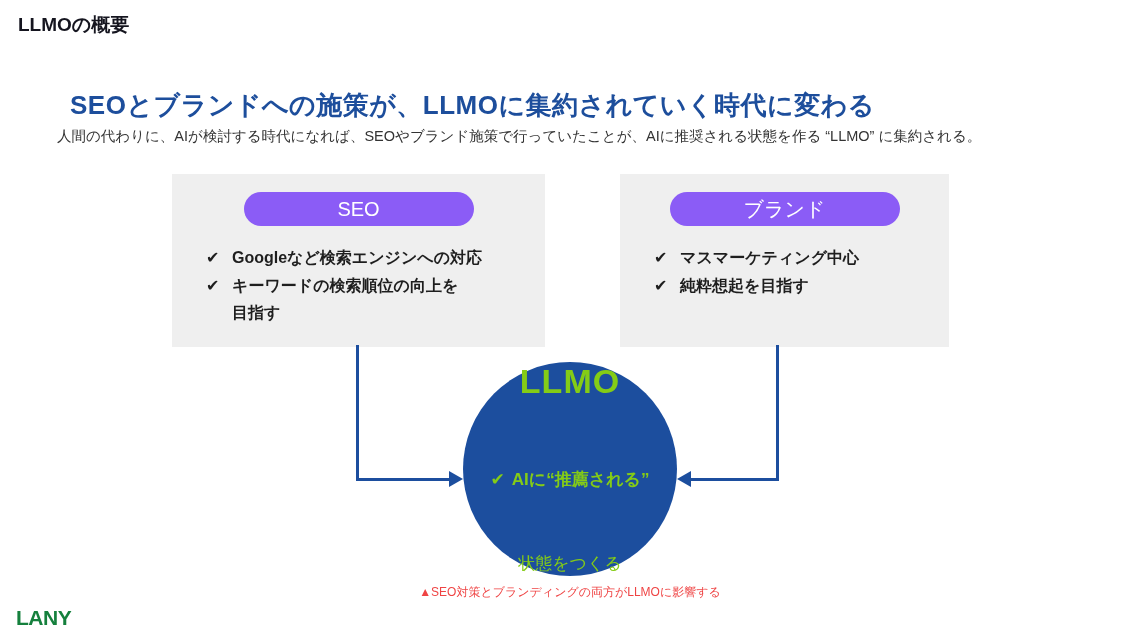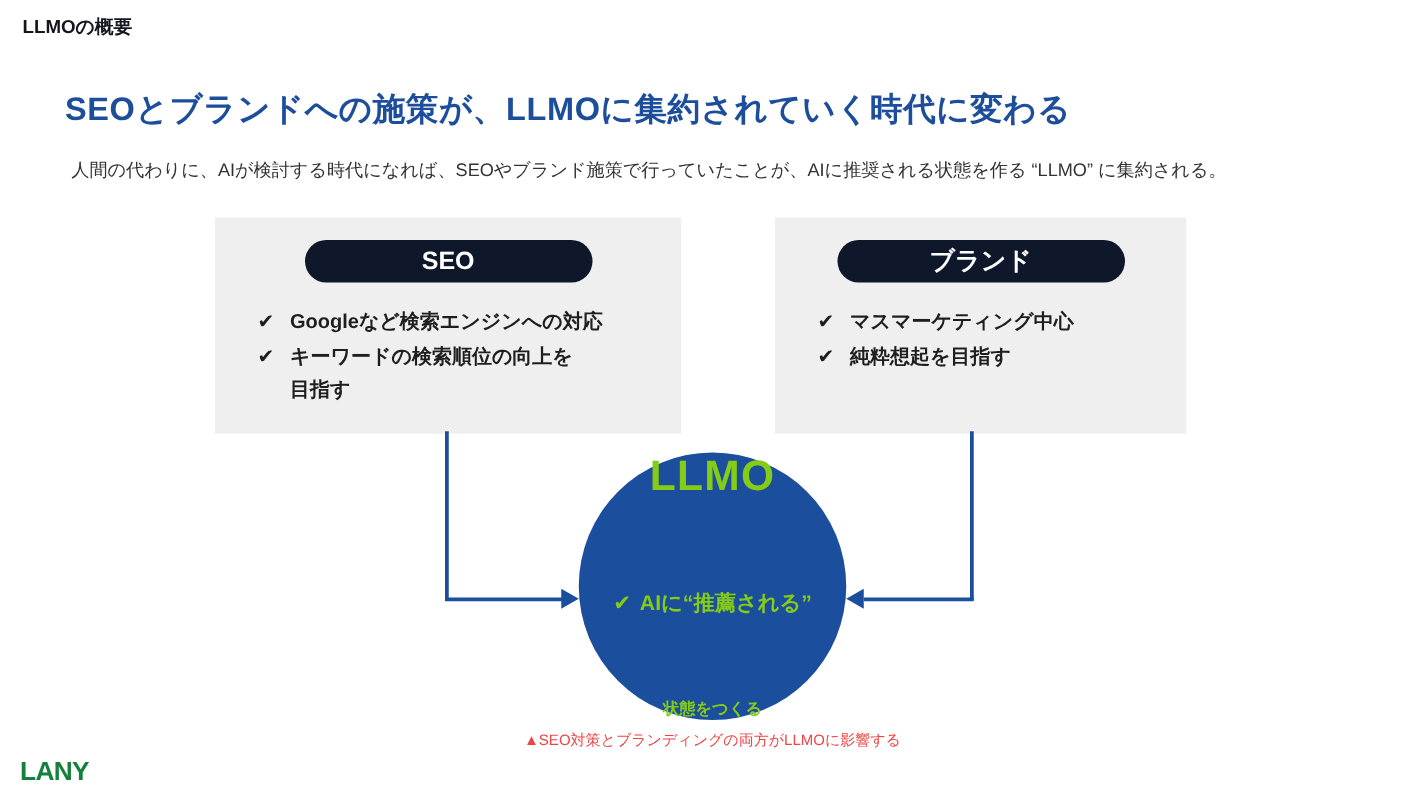--- a/index.html
+++ b/index.html
@@ -5,41 +5,41 @@
   html,body{margin:0;padding:0;background:#fff;}
   .slide{
     position:relative;
     width:1140px;height:639px;
     background:#ffffff;
     overflow:hidden;
     font-family:"Liberation Sans","DejaVu Sans",sans-serif;
   }
   .page-header{
     position:absolute;left:18px;top:12px;
-    font-size:15px;font-weight:700;color:#15151f;
+    font-size:19px;font-weight:700;color:#15151f;
   }
   .title{
-    position:absolute;left:52px;top:70px;margin:0;
+    position:absolute;left:52px;top:70px;margin:18px;
     font-size:26px;font-weight:700;color:#1d4e9c;
     letter-spacing:0.5px;white-space:nowrap;
   }
   .subtitle{
     position:absolute;left:57px;top:127px;margin:0;
     font-size:14.5px;color:#333333;white-space:nowrap;
   }
   .box{
     position:absolute;top:174px;height:173px;
     background:#efefef;
   }
   .box-seo{left:172px;width:373px;}
   .box-brand{left:620px;width:329px;}
   .pill{
     width:230px;height:34px;margin:18px auto 0;
-    background:#0f172a;border-radius:17px;
-    color:#ffffff;font-size:20px;font-weight:700;
+    background:#8b5cf6;border-radius:17px;
+    color:#ffffff;font-size:20px;font-weight:400;
     text-align:center;line-height:34px;
   }
   .bullets{margin-top:18px;padding:0 12px 0 34px;}
   .bullet{
     display:flex;align-items:flex-start;
     font-size:16px;font-weight:700;color:#1e1e1e;line-height:1.72;
   }
   .check{flex:0 0 26px;width:26px;}
   .bullet-text{white-space:pre-line;}
   
@@ -56,21 +56,21 @@
   
   .circle{
     position:absolute;left:463px;top:362px;width:214px;height:214px;
     border-radius:50%;background:#1c4e9e;color:#84cc16;
     display:flex;flex-direction:column;align-items:center;justify-content:space-between;
     text-align:center;
   }
   .circle-title{font-size:34px;font-weight:700;letter-spacing:1px;margin-bottom:8px;}
   .circle-line{font-size:17px;font-weight:700;line-height:1.5;display:flex;align-items:center;}
   .circle-line .check{flex:none;width:auto;margin-right:7px;}
-  .circle-line2{font-size:13px;font-weight:700;line-height:1.5;}
+  .circle-line2{font-size:17px;font-weight:400;line-height:1.5;}
   .caption{
     position:absolute;left:0;right:0;top:584px;
     text-align:center;font-size:12px;color:#ef4444;
   }
   .footer-logo{
     position:absolute;left:16px;top:606px;
     font-size:21px;font-weight:800;color:#15803d;letter-spacing:-0.5px;
   }
   .footer-copyright{
     position:absolute;left:0;right:0;top:613px;

